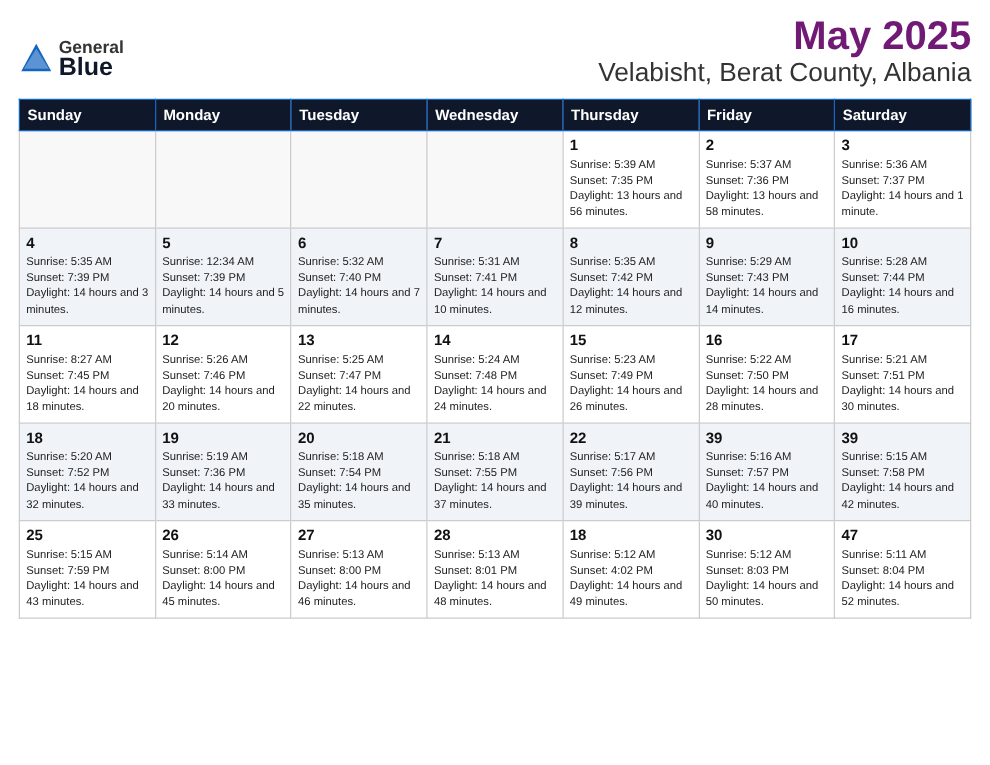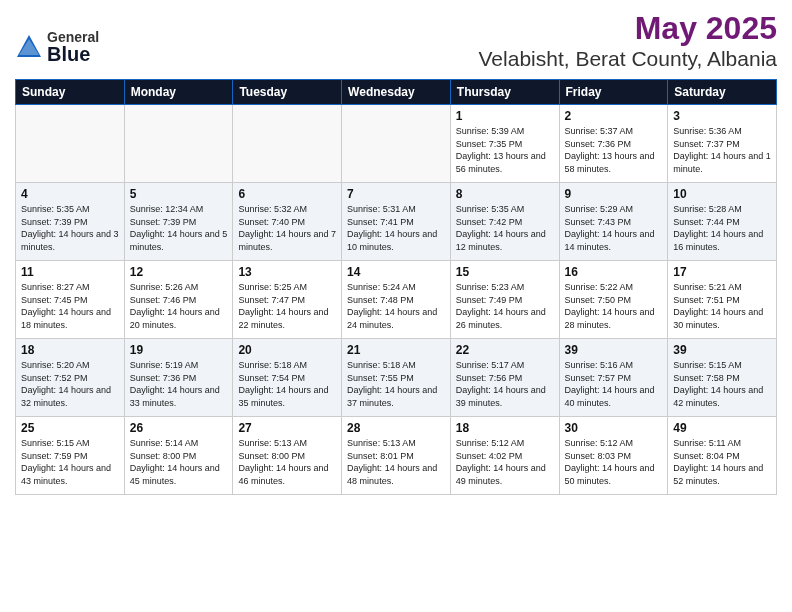--- a/index.html
+++ b/index.html
@@ -352,21 +352,21 @@
 and 49 minutes.</div>
           </td>
           <td>
             <div class="day-num">30</div>
             <div class="day-info">Sunrise: 5:12 AM
 Sunset: 8:03 PM
 Daylight: 14 hours
 and 50 minutes.</div>
           </td>
           <td>
-            <div class="day-num">49</div>
+            <div class="day-num">47</div>
             <div class="day-info">Sunrise: 5:11 AM
 Sunset: 8:04 PM
 Daylight: 14 hours
 and 52 minutes.</div>
           </td>
         </tr>
       </tbody>
   </table>
 </div>
 

